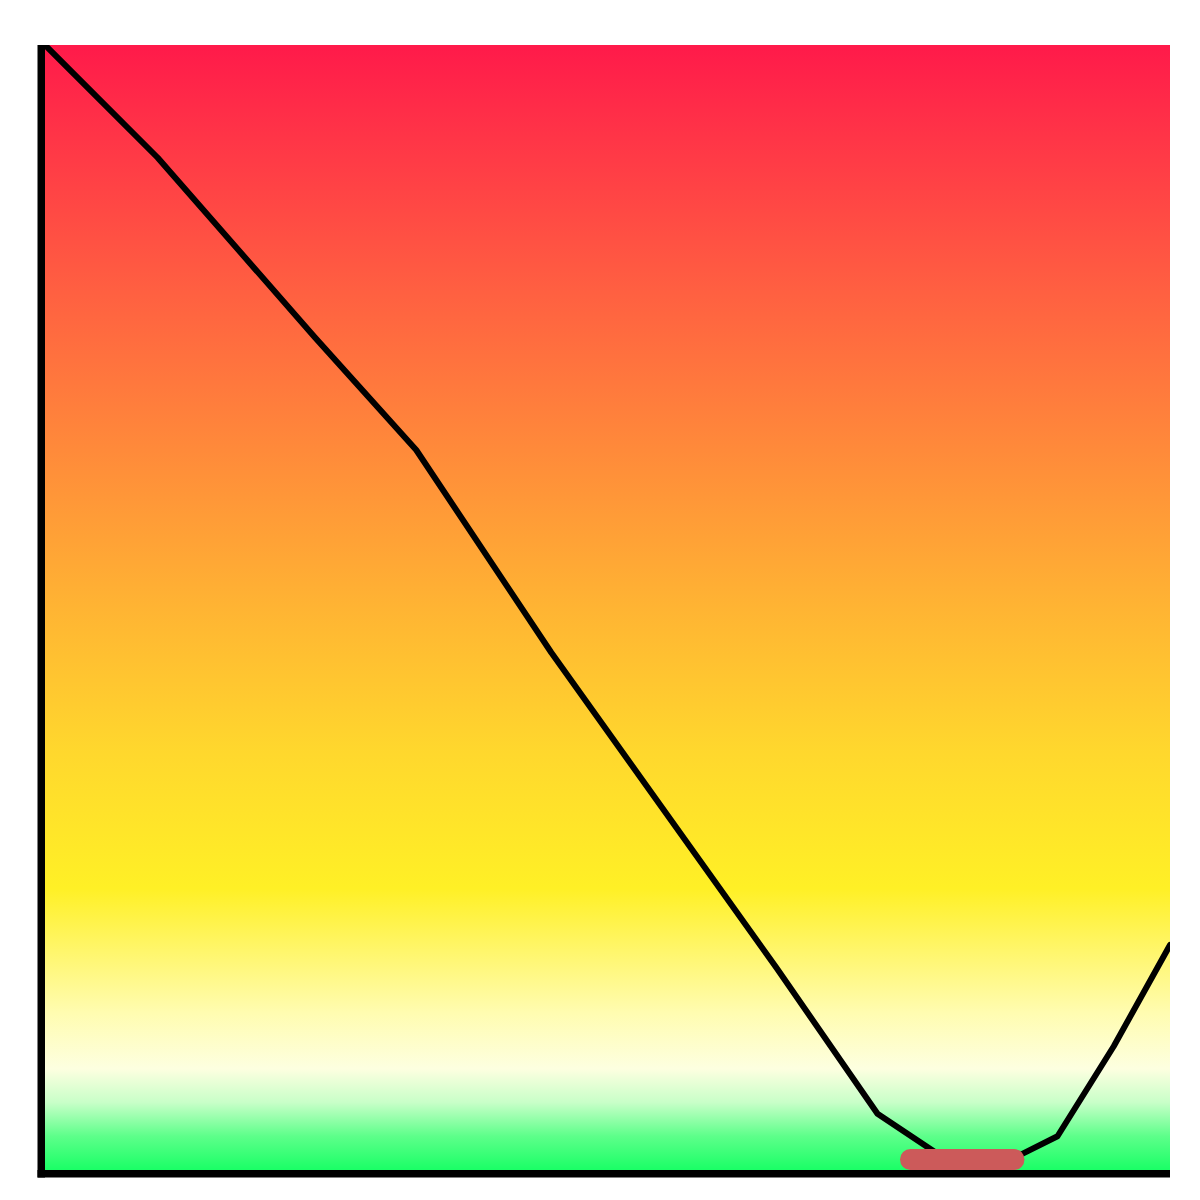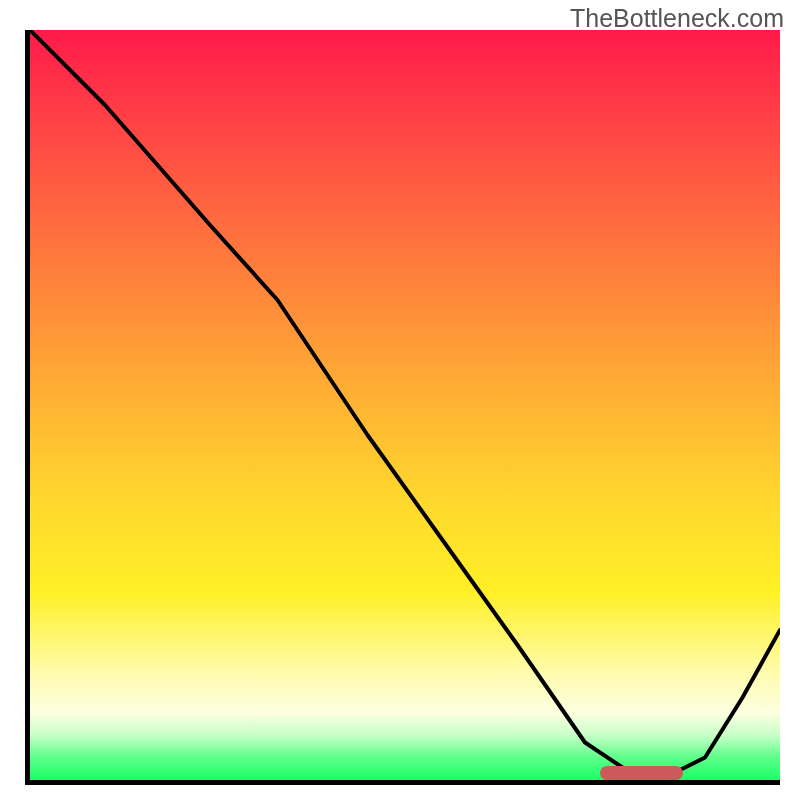--- a/index.html
+++ b/index.html
@@ -71,21 +71,20 @@
     border-radius: 8px;
     height: 14px;
     z-index: 6;
   }
 </style>
 </head>
 <body>
 
 <div class="container">
 
-  <div class="watermark">TheBottleneck.com</div>
 
   <div class="plot-area">
     <div class="gradient"></div>
 
     <svg class="curve-svg" viewBox="0 0 750 750" preserveAspectRatio="none">
       <path id="curve-path" d="M0.0 0.0 L75.0 75.0 L180.0 195.0 L247.5 270.0 L337.5 405.0 L412.5 510.0 L487.5 615.0 L555.0 712.5 L600.0 742.5 L645.0 742.5 L675.0 727.5 L712.5 667.5 L750.0 600.0" fill="none" stroke="#000000" stroke-width="4" stroke-linecap="round" stroke-linejoin="round"></path>
     </svg>
 
     <div class="marker" id="optimal-marker" style="left: 570px; width: 82.5px; top: 735.5px; background: rgb(204, 90, 90);"></div>
   </div>

